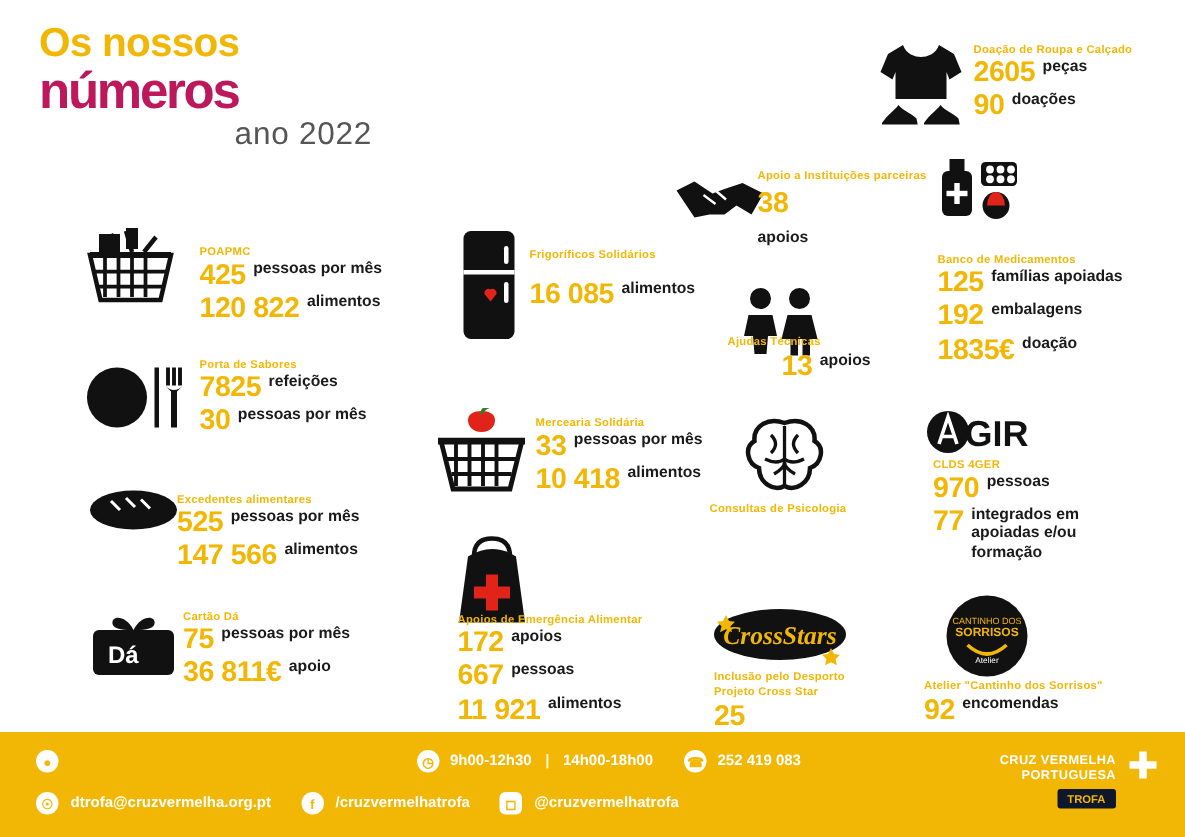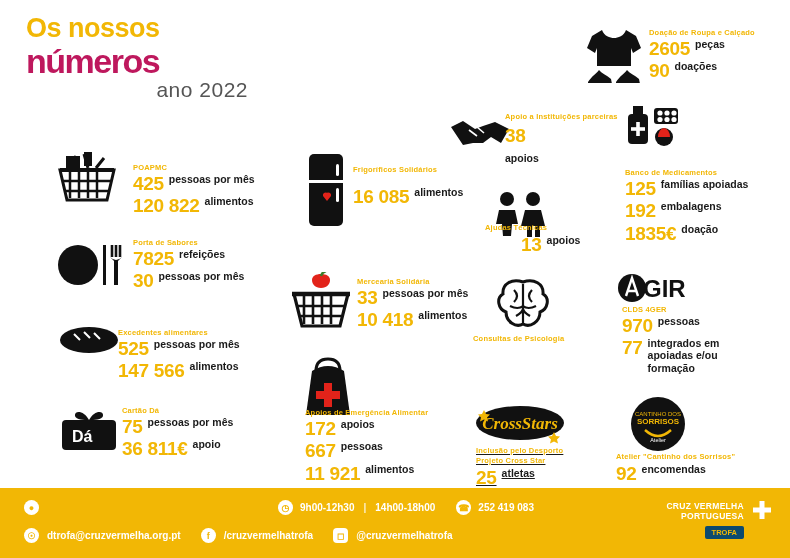--- a/index.html
+++ b/index.html
@@ -69,21 +69,21 @@
   .sep { opacity: .8; padding: 0 2px; }
   .fic {
     display: inline-flex; align-items: center; justify-content: center;
     width: 15px; height: 15px; border-radius: 50%;
     background: #ffffff; color: #F2B705; font-size: 9px; font-weight: bold;
   }
   .flogo { position: absolute; right: 20px; top: 13px; text-align: right; }
   .flogo .n1 { font-size: 8.5px; font-weight: bold; color: #fff; letter-spacing: .3px; }
   .flogo .n2 { font-size: 8.5px; font-weight: bold; color: #fff; letter-spacing: .3px; }
   .flogo .trofa {
-    margin-top: 5px; display: inline-block; background: #0c4a6e; color: #F2B705;
+    margin-top: 5px; display: inline-block; background: #0f172a; color: #F2B705;
     font-size: 7.5px; font-weight: bold; padding: 2px 7px; border-radius: 2px;
   }
   .crosslogo { position: absolute; right: 20px; top: 10px; }
 </style>
 </head>
 <body>
 
 <div id="header">
   <div class="l1">Os nossos</div>
   <div class="l2">números</div>
@@ -343,24 +343,24 @@
   <div class="row">
       <span class="num">667</span>
       <span class="lbl">pessoas</span>
     </div>
   <div class="row">
       <span class="num">11 921</span>
       <span class="lbl">alimentos</span>
     </div>
 </div>
 
-<div class="stat" style="left:476px; top:446px;text-decoration:underline;">
+<div class="stat" style="left:476px; top:446px;">
   <div class="cap" style="white-space:pre-line; line-height:1.3;">Inclusão pelo Desporto
 Projeto Cross Star</div>
-  <div class="row" style="margin-top:1px;">
+  <div class="row" style="margin-top:1px;flex-direction:column;">
       <span class="num">25</span>
       <span class="lbl">atletas</span>
     </div>
 </div>
 
 <div class="stat" style="left:616px; top:452px;">
   <div class="cap">Atelier "Cantinho dos Sorrisos"</div>
   <div class="row" style="margin-top:2px;">
       <span class="num">92</span>
       <span class="lbl">encomendas</span>

